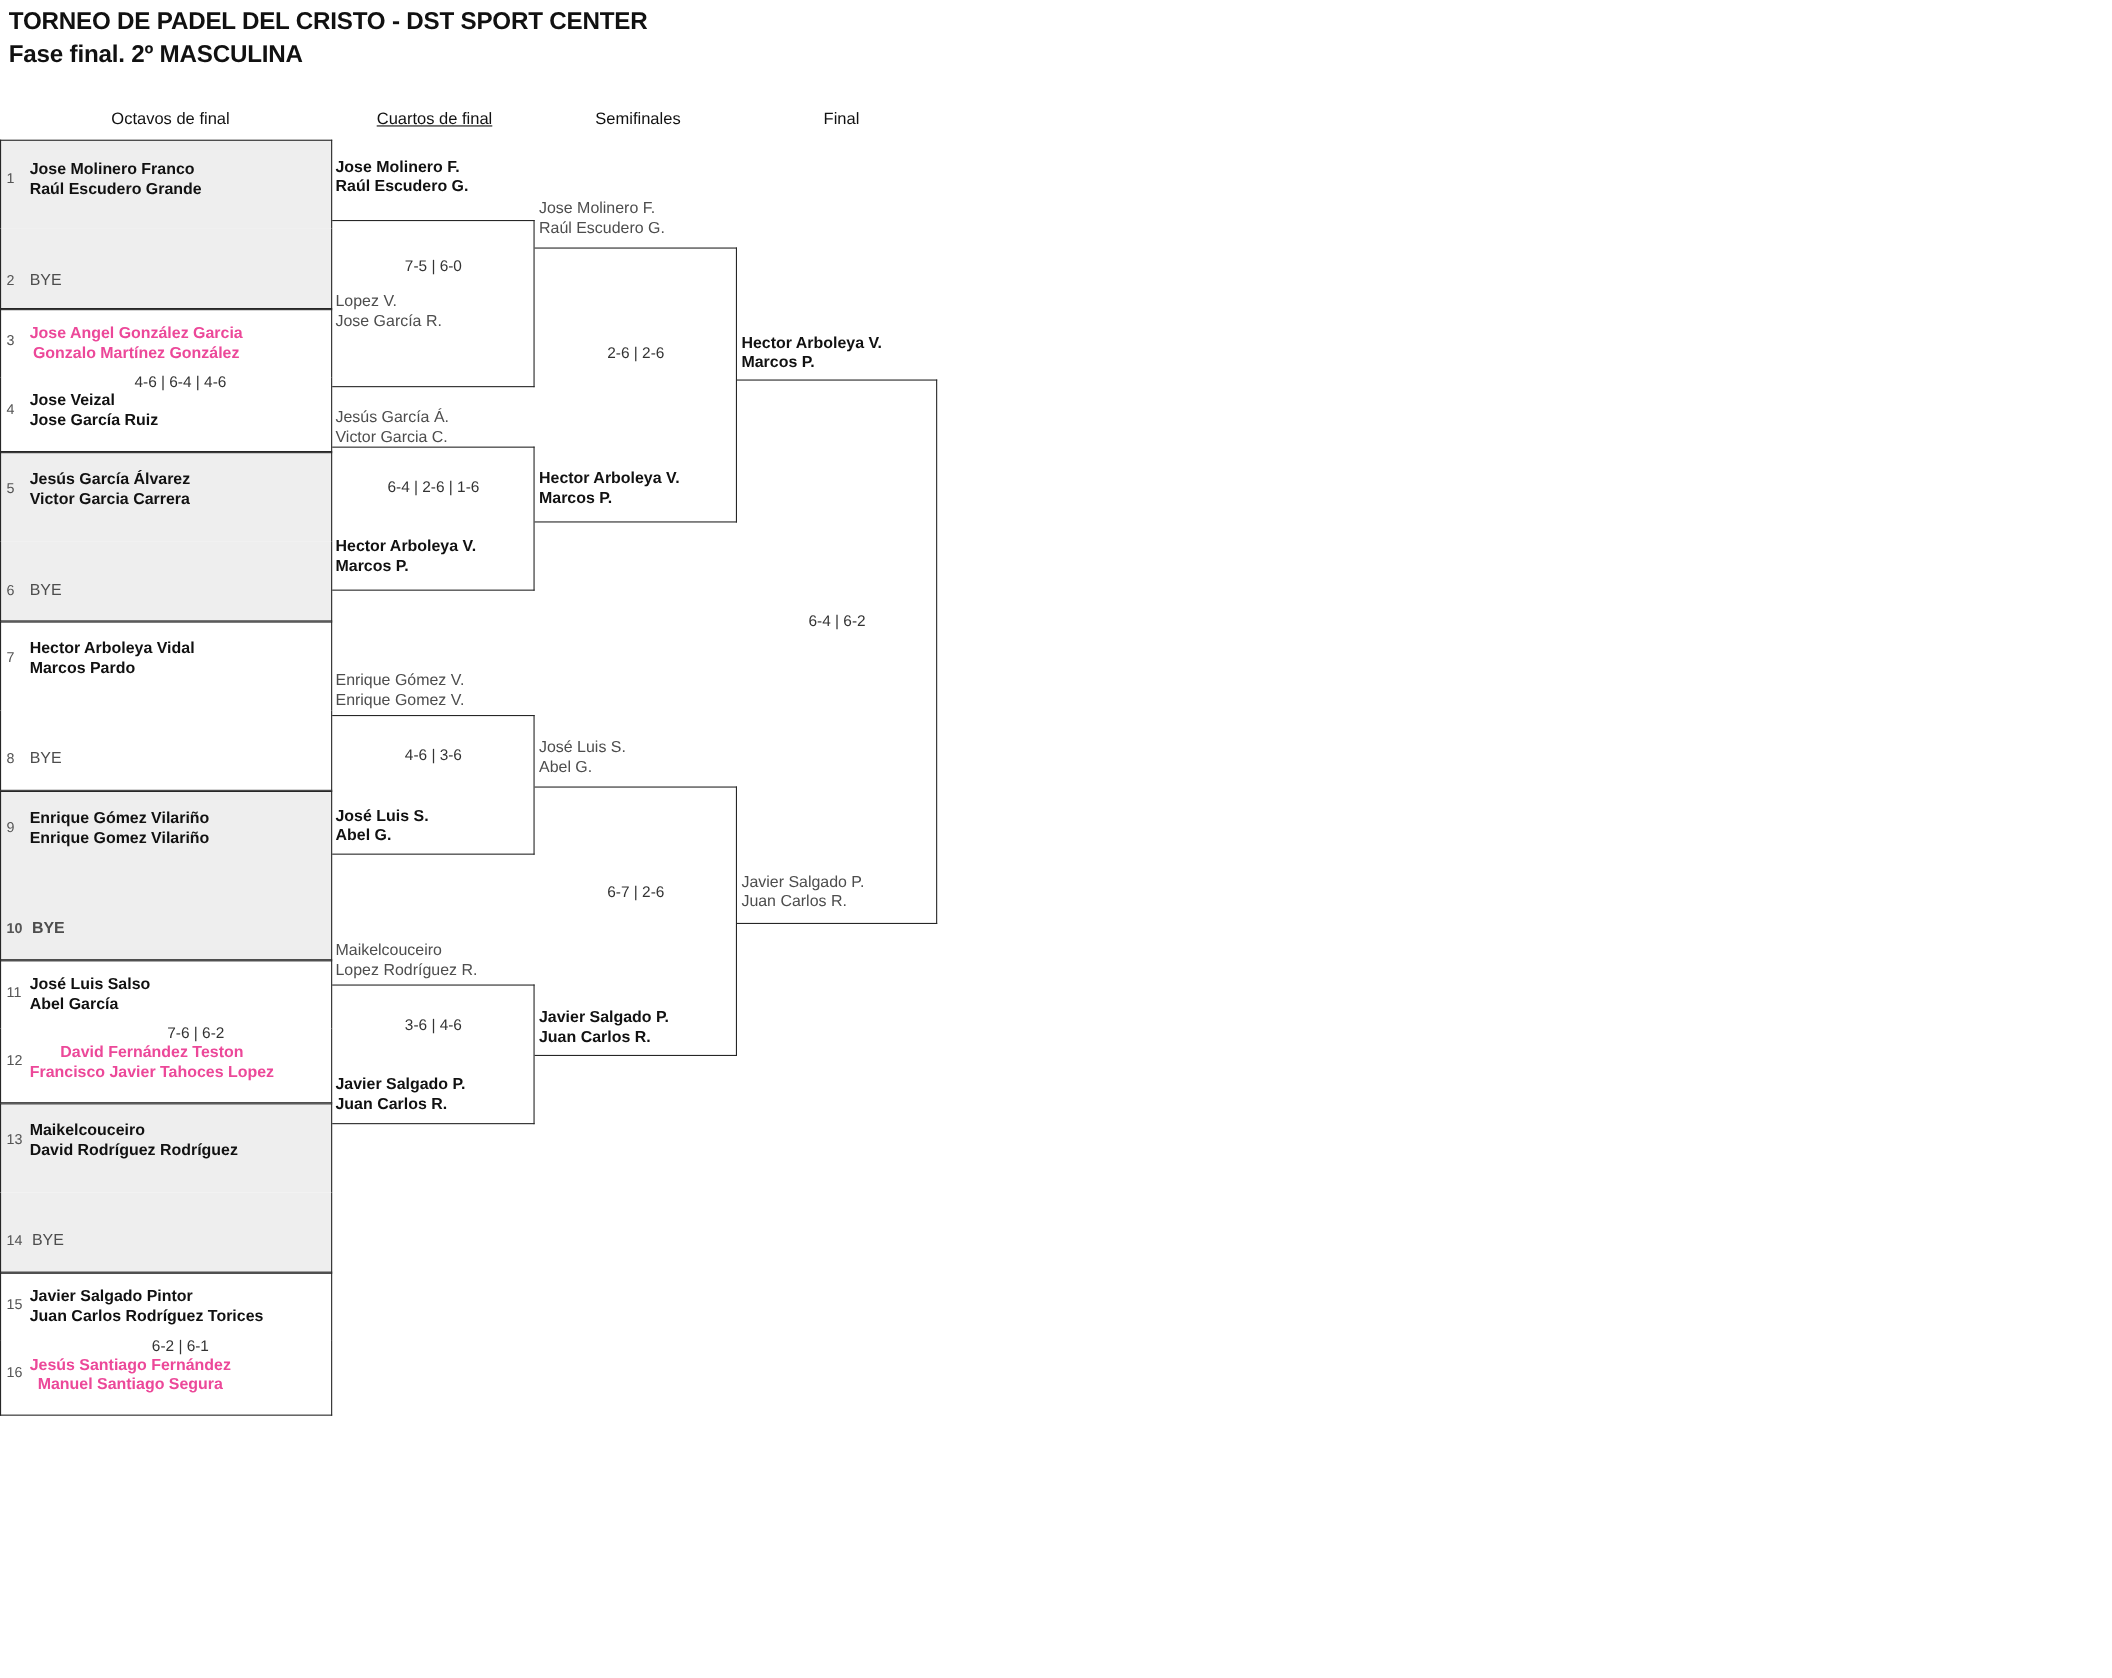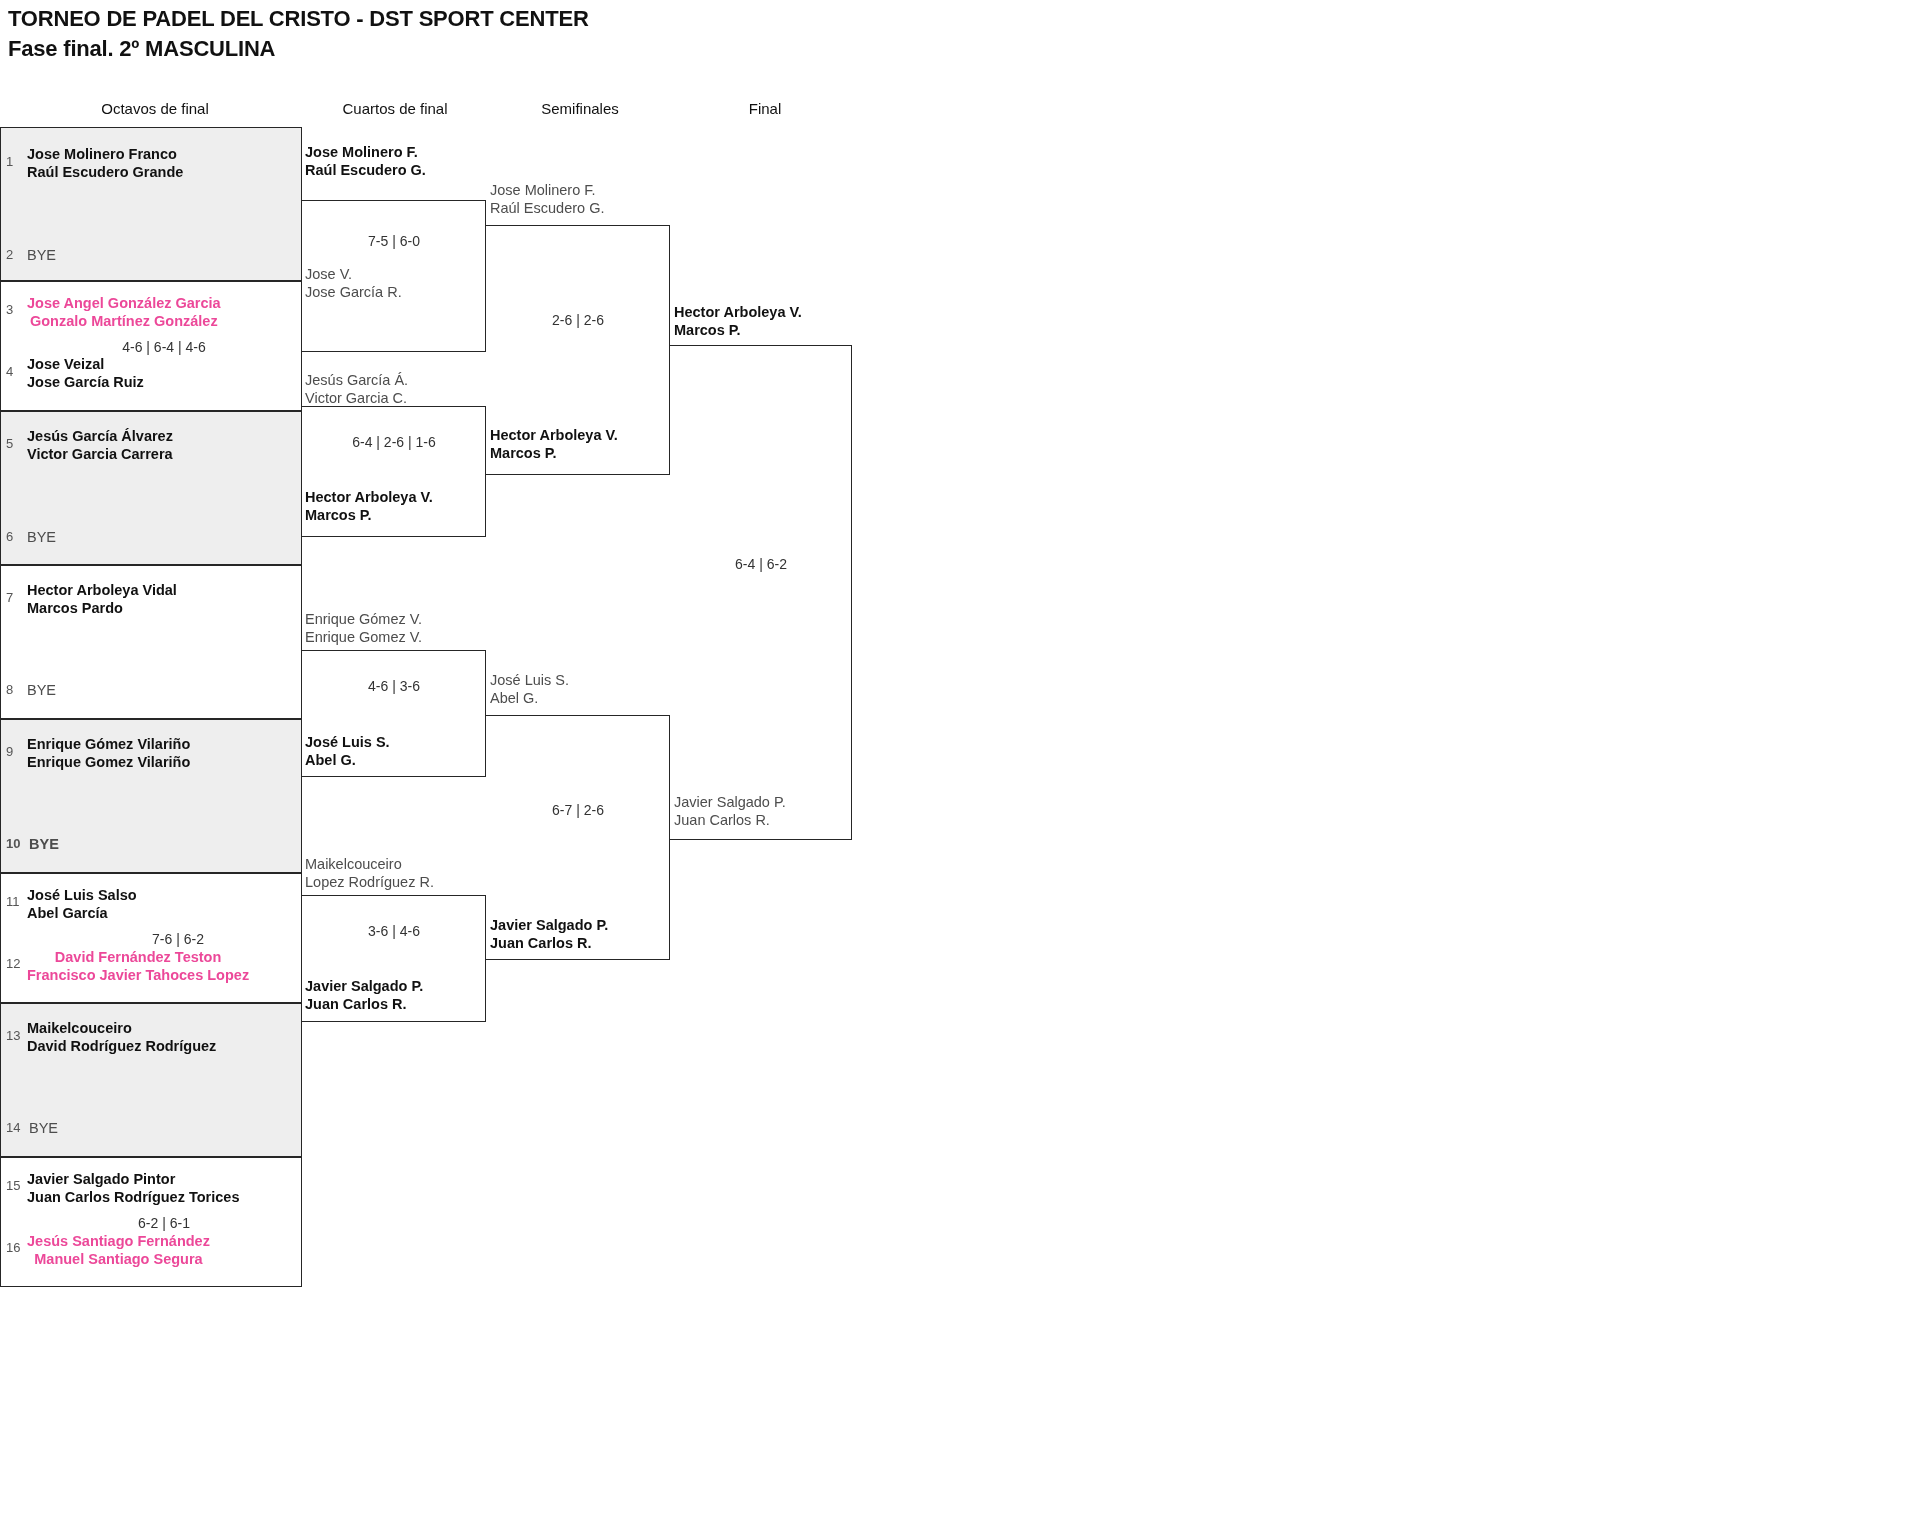--- a/index.html
+++ b/index.html
@@ -119,21 +119,21 @@
 
 <div id="header">
   <div id="title-block">
     <div class="title-line">TORNEO DE PADEL DEL CRISTO - DST SPORT CENTER</div>
     <div class="title-line">Fase final. 2º MASCULINA</div>
   </div>
 
 </div>
 
 <div class="round-header" style="left:60px;  top:100px; width:190px;">Octavos de final</div>
-<div class="round-header" style="left:300px; top:100px; width:190px;">Cuartos de final</div>
+<div class="round-header" style="left:300px; top:100px; width:190px;text-decoration:underline;">Cuartos de final</div>
 <div class="round-header" style="left:485px; top:100px; width:190px;">Semifinales</div>
 <div class="round-header" style="left:670px; top:100px; width:190px;">Final</div>
 
 <div id="bracket">
 
   <div class="seed-row shaded topline" style="left:0px; top:127px; width:302px; height:81px;">
     <div class="seed-num" style="top:26px;">1</div>
     <div class="seed-names winner" style="top:17px;">
       <div>Jose Molinero Franco</div>
       <div>Raúl Escudero Grande</div>
@@ -244,21 +244,21 @@
     </div>
   </div>
   <div class="r1-score" style="left:26px; top:1215px; width:276px;">6-2 | 6-1</div>
 
   <div class="conn-box noleft" style="left:302px; top:200px; width:184px; height:152px;"></div>
   <div class="match-names winner" style="left:305px; top:143px;">
     <div>Jose Molinero F.</div>
     <div>Raúl Escudero G.</div>
   </div>
   <div class="match-names loser" style="left:305px; top:265px;">
-    <div>Jose V.</div>
+    <div>Lopez V.</div>
     <div>Jose García R.</div>
   </div>
   <div class="match-score" style="left:302px; top:233px; width:184px;">7-5 | 6-0</div>
 
   <div class="conn-box noleft" style="left:302px; top:406px; width:184px; height:131px;"></div>
   <div class="match-names loser" style="left:305px; top:371px;">
     <div>Jesús García Á.</div>
     <div>Victor Garcia C.</div>
   </div>
   <div class="match-names winner" style="left:305px; top:488px;">

